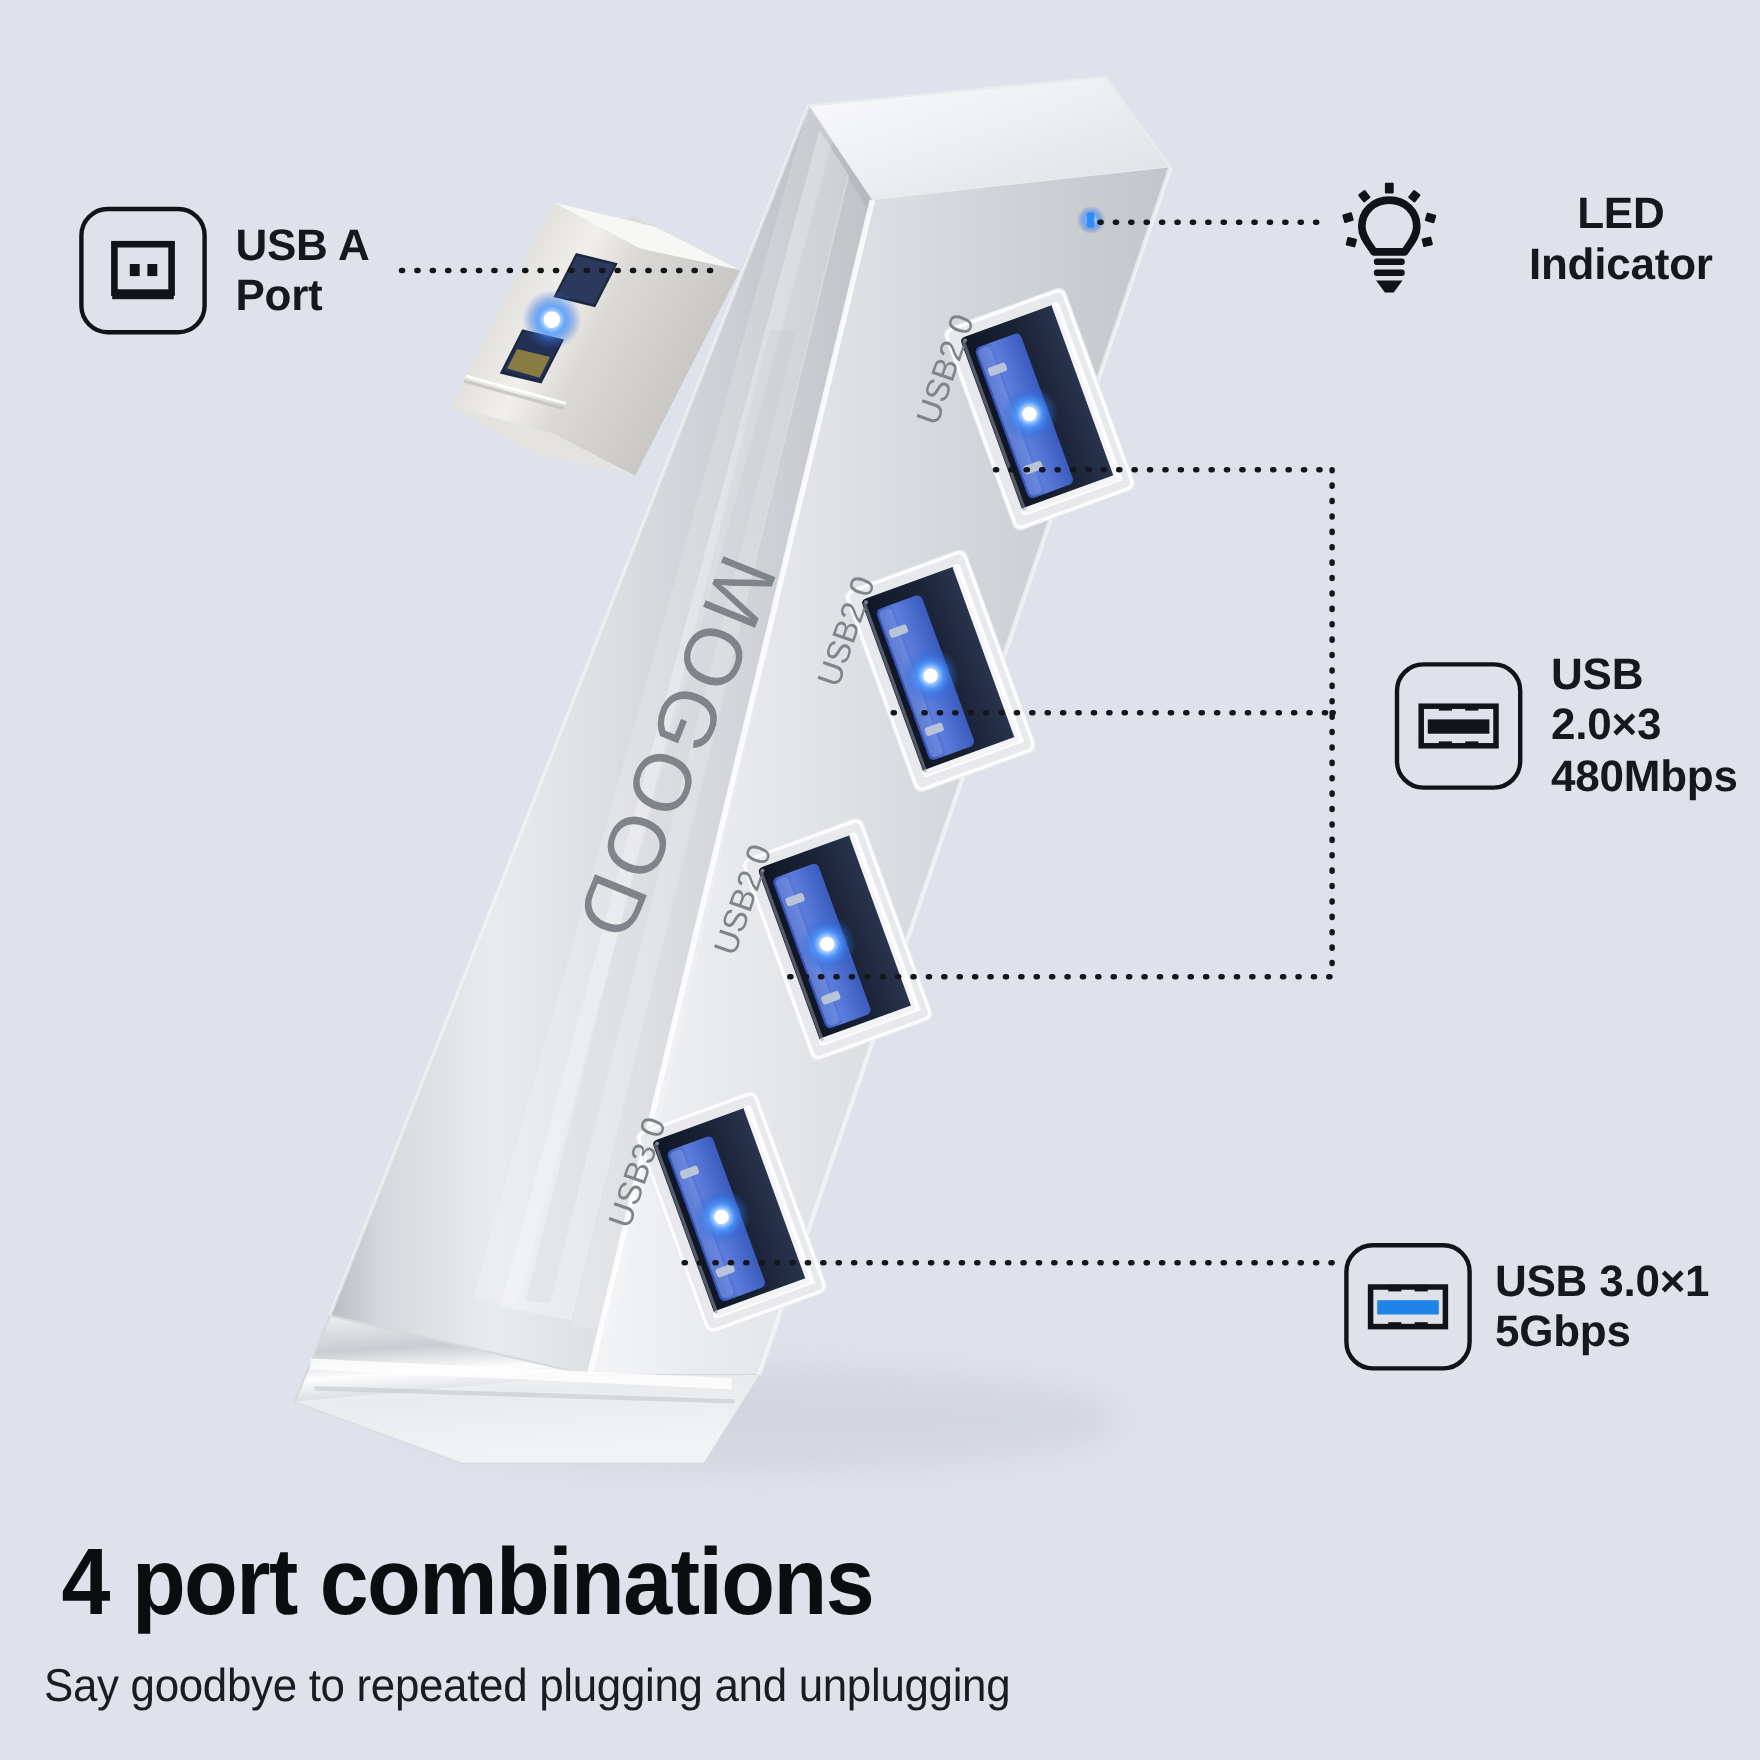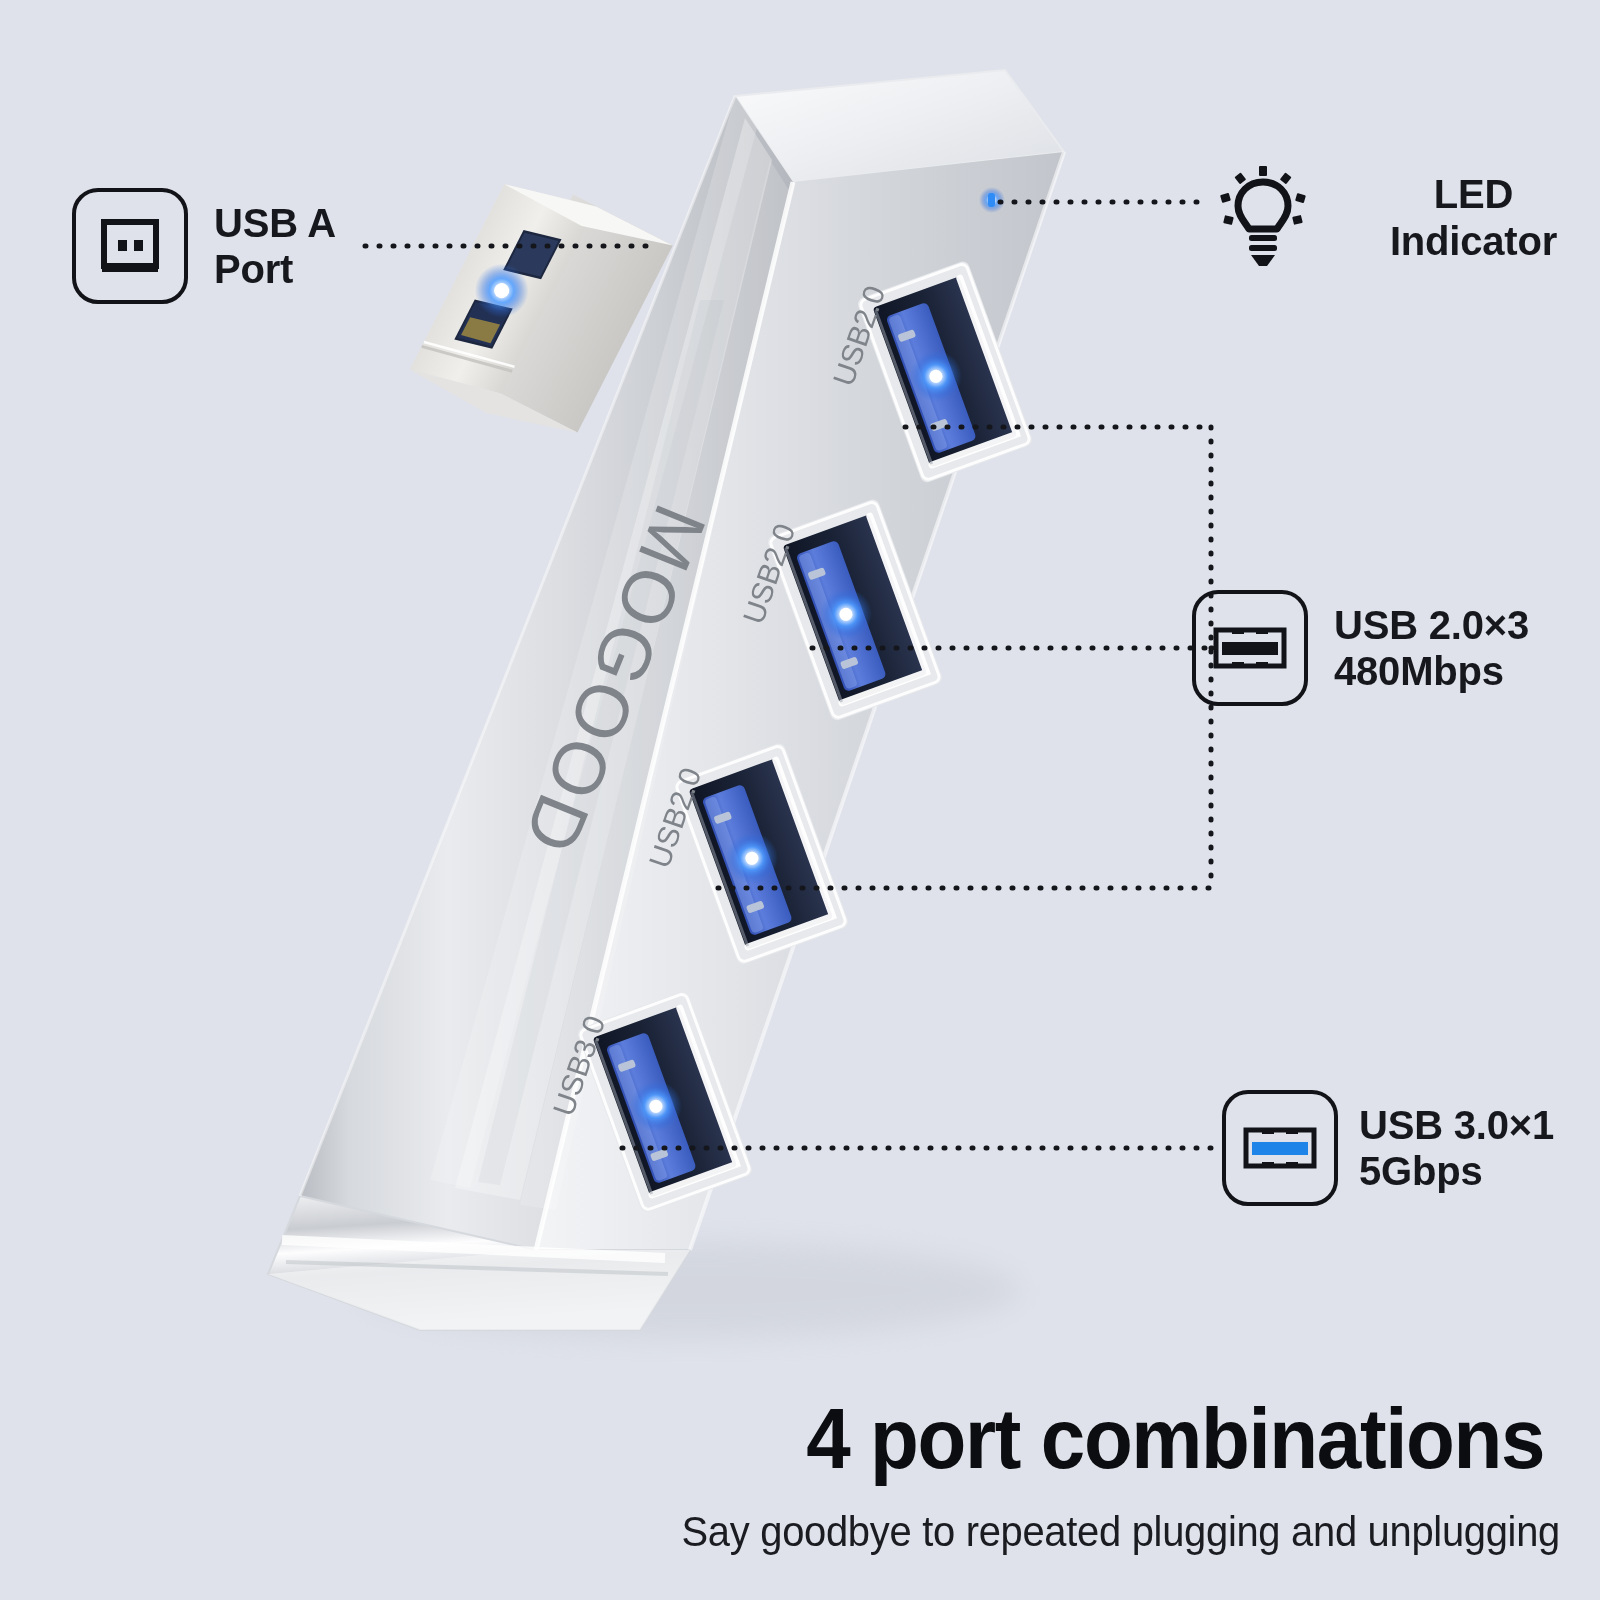--- a/index.html
+++ b/index.html
@@ -25,21 +25,21 @@
   .callout-text {
     font-size: 40px; font-weight: 700; color: #16181d;
     line-height: 1.18; letter-spacing: -0.2px; white-space: pre-line;
   }
   .callout-text.two-line { line-height: 1.16; }
 
   
   .bulb-wrap { width: 116px; height: 116px; flex: 0 0 116px; display:flex; align-items:center; justify-content:center; }
 
   
-  #footer { position: absolute; left: 0; right: 0; bottom: 44px; text-align: right; }
+  #footer { position: absolute; left: 0; right: 0; bottom: 44px; text-align: left; }
   #headline {
     font-size: 86px; font-weight: 700; color: #0c0d10;
     letter-spacing: -1.5px; transform: scaleX(0.93); transform-origin: center;
   }
   #subline {
     margin-top: 20px; font-size: 42px; font-weight: 400; color: #1a1c21;
     letter-spacing: -0.3px; transform: scaleX(0.95); transform-origin: center;
   }
 
   
@@ -259,36 +259,36 @@
         <path d="M48 16 C33 16 23 27 23 40 C23 50 30 56 34 63 L62 63 C66 56 73 50 73 40 C73 27 63 16 48 16 Z" fill="none" stroke="#111318" stroke-width="7" stroke-linejoin="round"></path>
 
         <rect x="34" y="69" width="28" height="6" rx="2.5" fill="#111318"></rect>
         <rect x="34" y="79" width="28" height="6" rx="2.5" fill="#111318"></rect>
         <path d="M36 89 L60 89 L52 100 L44 100 Z" fill="#111318"></path>
       </svg>
     </div>
     <div class="callout-text">LED Indicator</div>
   </div>
 
-  <div class="callout" style="left:1192px; top:590px;justify-content:center;">
+  <div class="callout" style="left:1268px; top:590px;justify-content:center;">
     <div class="icon-box">
       <svg width="76" height="48" viewBox="0 0 76 48">
         <rect x="4" y="6" width="68" height="36" fill="none" stroke="#111318" stroke-width="5"></rect>
         <rect x="10" y="18" width="56" height="13" fill="#111318"></rect>
         <rect x="20" y="4" width="12" height="6" fill="#111318"></rect>
         <rect x="44" y="4" width="12" height="6" fill="#111318"></rect>
         <rect x="20" y="38" width="12" height="6" fill="#111318"></rect>
         <rect x="44" y="38" width="12" height="6" fill="#111318"></rect>
       </svg>
     </div>
     <div class="callout-text two-line">USB 2.0×3
 480Mbps</div>
   </div>
 
-  <div class="callout" style="left:1222px; top:1090px;gap:21px;">
+  <div class="callout" style="left:1222px; top:1130px;gap:21px;">
     <div class="icon-box">
       <svg width="76" height="48" viewBox="0 0 76 48">
         <rect x="4" y="6" width="68" height="36" fill="none" stroke="#111318" stroke-width="5"></rect>
         <rect x="10" y="18" width="56" height="13" fill="#1e84e8"></rect>
         <rect x="20" y="4" width="12" height="6" fill="#111318"></rect>
         <rect x="44" y="4" width="12" height="6" fill="#111318"></rect>
         <rect x="20" y="38" width="12" height="6" fill="#111318"></rect>
         <rect x="44" y="38" width="12" height="6" fill="#111318"></rect>
       </svg>
     </div>

